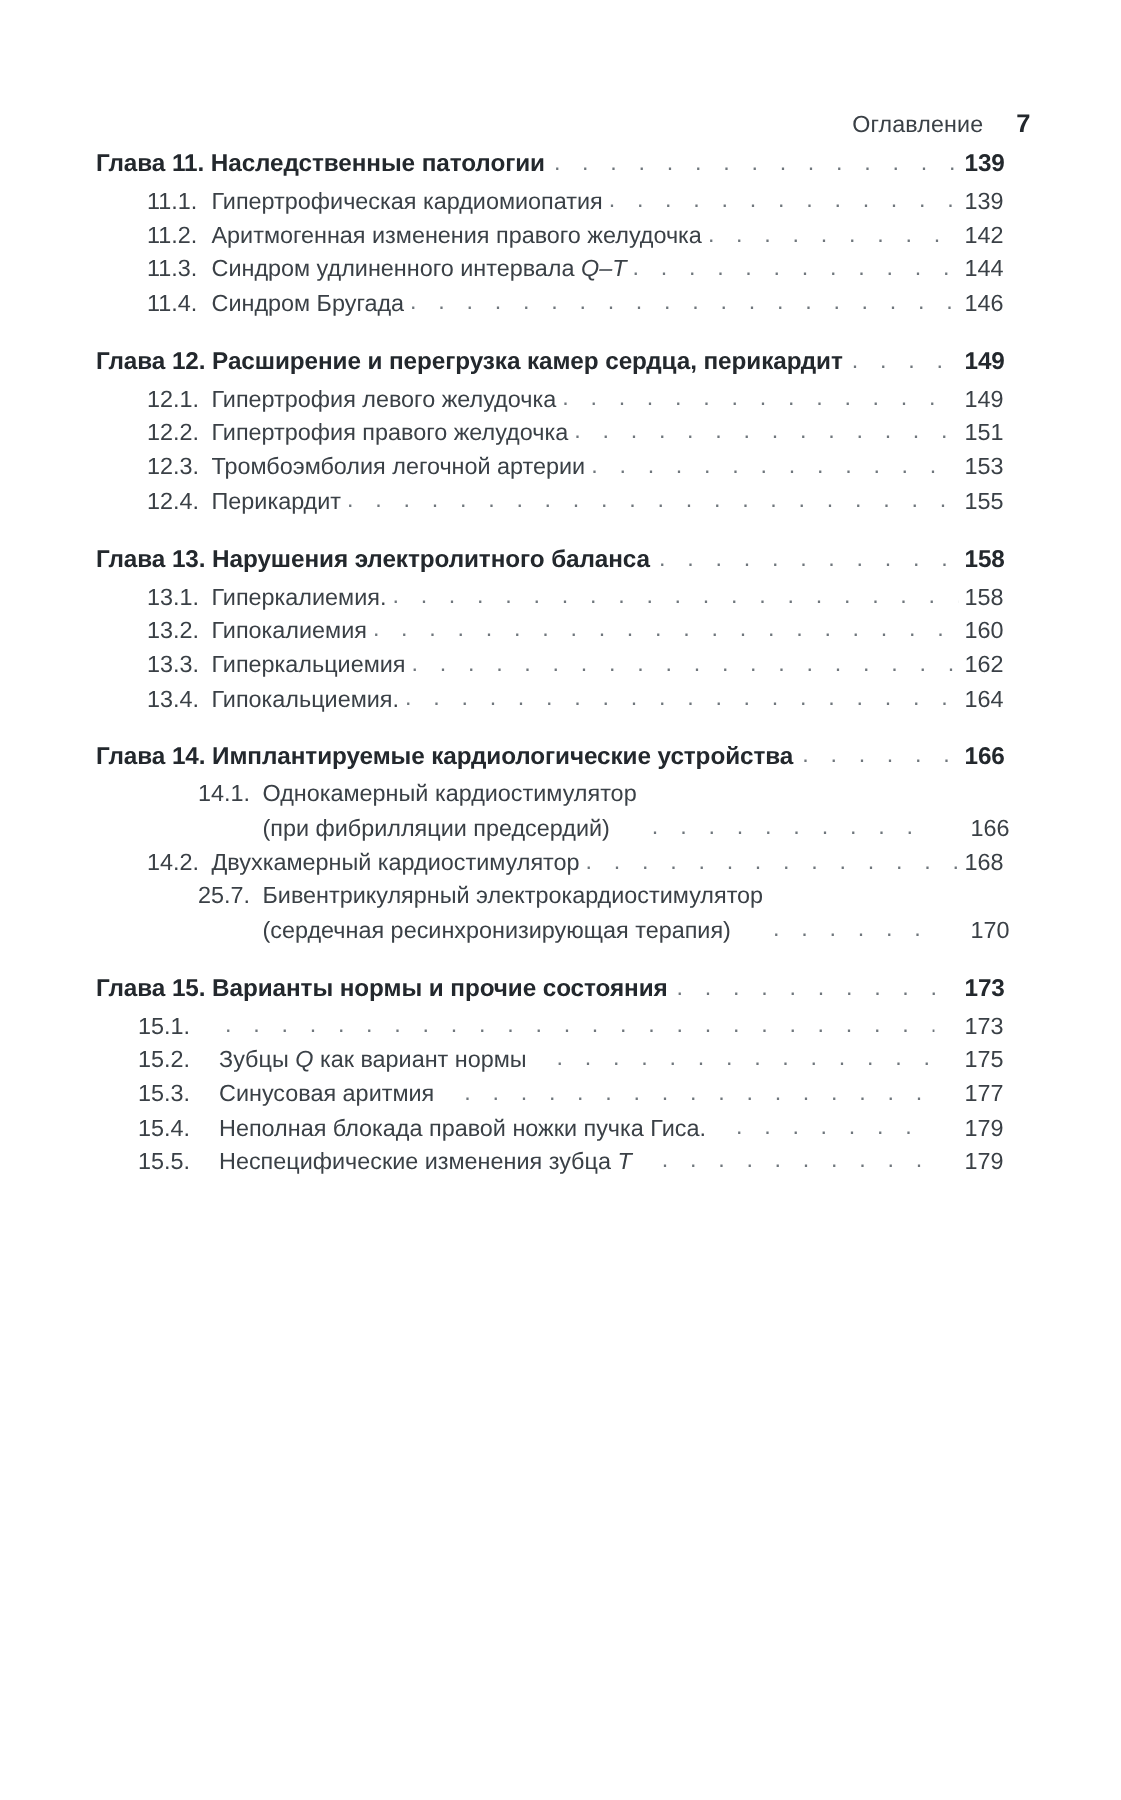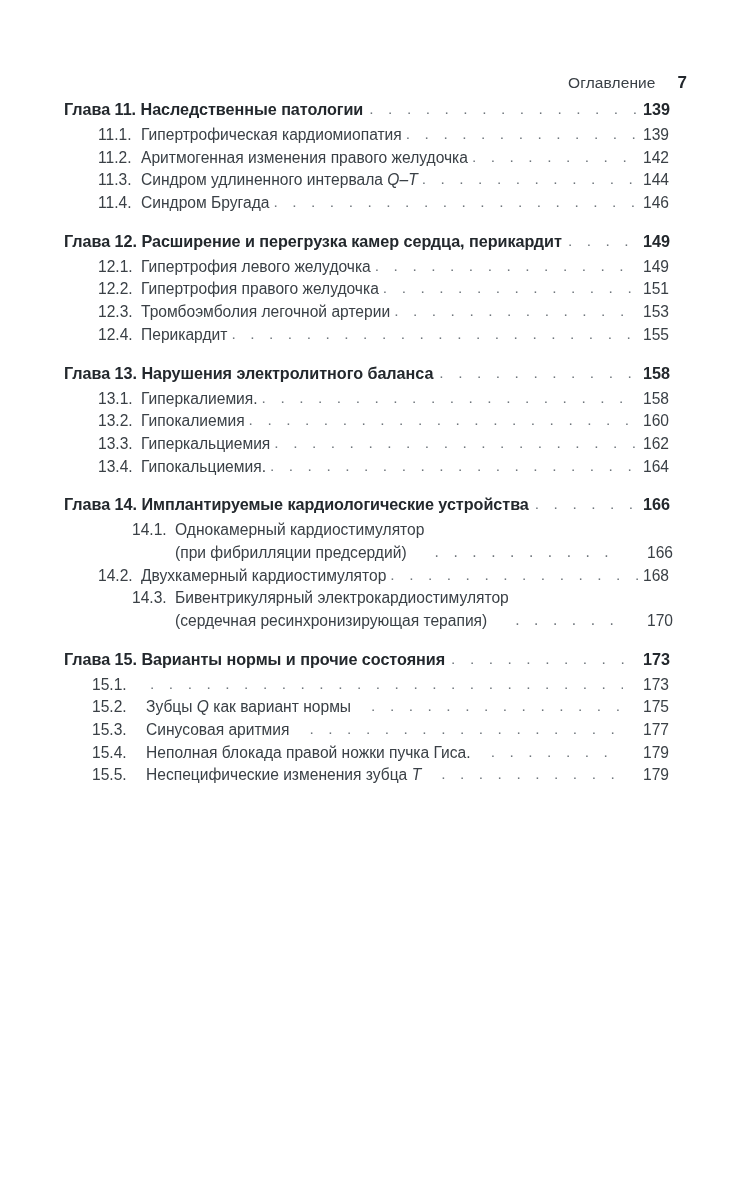--- a/index.html
+++ b/index.html
@@ -285,21 +285,21 @@
           </div>
         </div>
       </div>
       <div class="row section-row">
         <span class="num">14.2.</span>
         <span class="title"><span>Двухкамерный кардиостимулятор</span></span>
         <span class="leader">. . . . . . . . . . . . . . . . . . . . . . . . . . . . . . . . . . . . . . . . . . . . . . . . . . . . . . . . . . . . . .</span>
         <span class="page">168</span>
       </div>
       <div class="section-wrap">
-        <span class="num">14.3.</span>
+        <span class="num">25.7.</span>
         <div class="wrap-body">
           <div class="line-first">Бивентрикулярный электрокардиостимулятор</div>
           <div class="line-second">
             <span class="title">(сердечная ресинхронизирующая терапия)</span>
             <span class="leader">. . . . . . . . . . . . . . . . . . . . . . . . . . . . . . . . . . . . . . . . . . . . . . . . . . . . . . . . . . . . . .</span>
             <span class="page">170</span>
           </div>
         </div>
       </div>
     </div>

